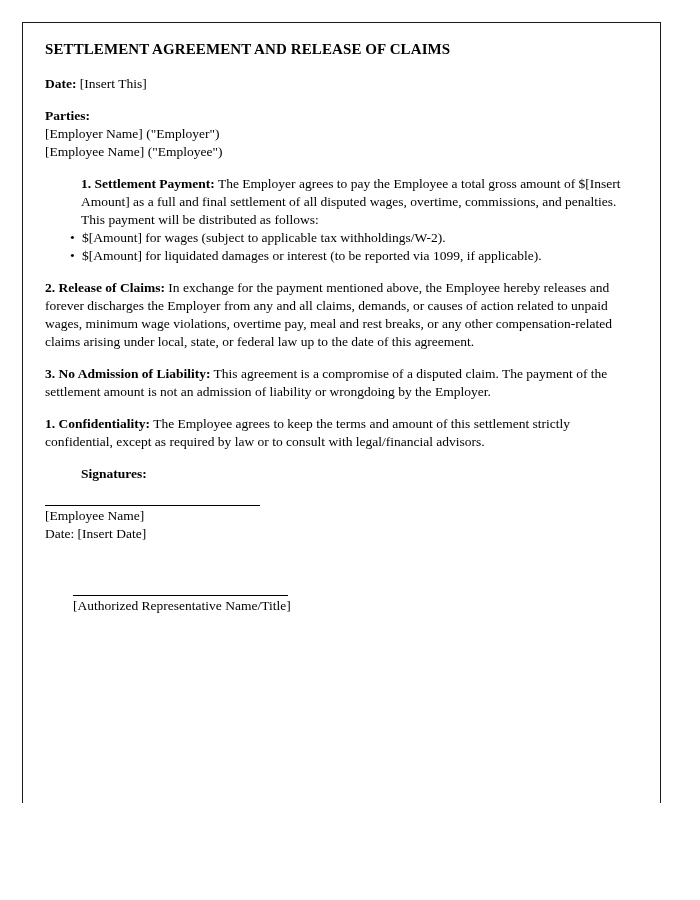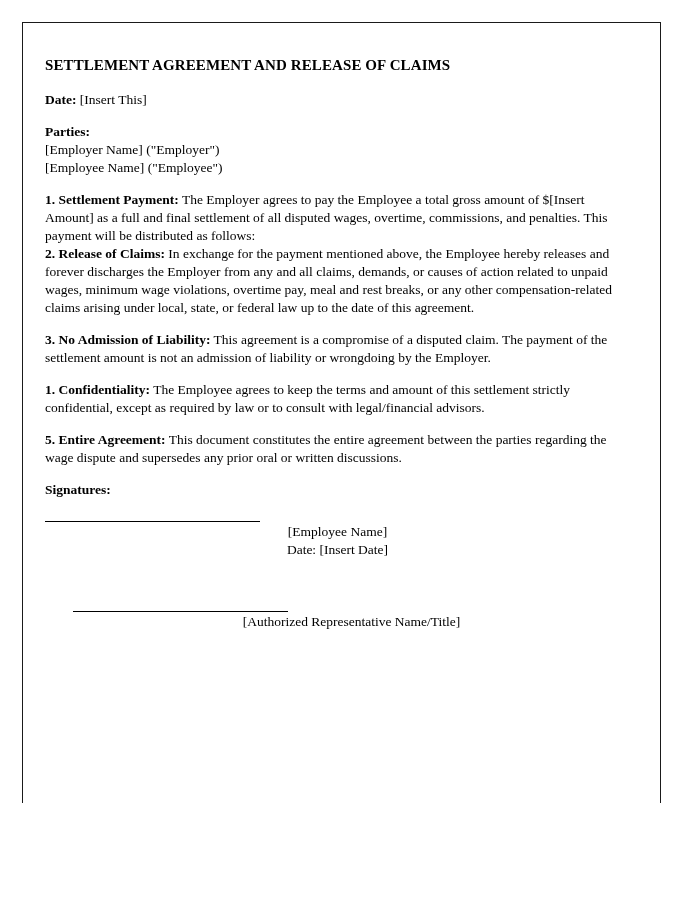--- a/index.html
+++ b/index.html
@@ -26,40 +26,41 @@
     border-left: 1px solid #1a1a1a;
     border-top: 1px solid #1a1a1a;
     border-right: 1px solid #1a1a1a;
     border-bottom: none;
     box-sizing: border-box;
   }
 
   .doc-body {
     position: absolute;
     left: 45px;
-    top: 56px;
+    top: 40px;
     width: 585px;
   }
 
   .doc-title {
     font-size: 15px;
     font-weight: bold;
     letter-spacing: 0.1px;
     margin: 0 0 17px 0;
     line-height: 18px;
   }
 
   .para {
     font-size: 13.5px;
     line-height: 18px;
     margin: 0 0 14px 0;
     text-align: left;
   }
   .para.tight {
     margin-bottom: 0;
+    margin-left: 36px;
   }
 
   .lead {
     font-weight: bold;
   }
 
   .bullet-list {
     list-style: none;
     margin: 0 0 14px 0;
     padding: 0;
@@ -75,21 +76,20 @@
     content: "\2022";
     position: absolute;
     left: 25px;
     top: 0;
     font-size: 13.5px;
     line-height: 18px;
   }
 
   .sig-block {
     margin-top: 22px;
-    text-align: center;
   }
   .sig-block.second {
     margin-top: 52px;
     margin-left: 28px;
   }
   .sig-rule {
     width: 215px;
     height: 0;
     border-top: 1.5px solid #000000;
     margin: 0 0 1px 0;
@@ -115,36 +115,37 @@
   <p class="para">
     <span class="lead">Parties:</span><br>
     <span>[Employer Name] ("Employer")</span><br>
     <span>[Employee Name] ("Employee")</span>
   </p>
 
   <p class="para tight">
     <span class="lead">1. Settlement Payment:</span><span> The Employer agrees to pay the Employee a total gross amount of $[Insert Amount] as a full and final settlement of all disputed wages, overtime, commissions, and penalties. This payment will be distributed as follows:</span>
   </p>
 
+  <ul class="bullet-list">
+    <li><span>$[Amount] for wages (subject to applicable tax withholdings/W-2).</span></li>
+    <li><span>$[Amount] for liquidated damages or interest (to be reported via 1099, if applicable).</span></li>
+  </ul>
 
   <p class="para">
     <span class="lead">2. Release of Claims:</span><span> In exchange for the payment mentioned above, the Employee hereby releases and forever discharges the Employer from any and all claims, demands, or causes of action related to unpaid wages, minimum wage violations, overtime pay, meal and rest breaks, or any other compensation-related claims arising under local, state, or federal law up to the date of this agreement.</span>
   </p>
 
   <p class="para">
     <span class="lead">3. No Admission of Liability:</span><span> This agreement is a compromise of a disputed claim. The payment of the settlement amount is not an admission of liability or wrongdoing by the Employer.</span>
   </p>
 
   <p class="para">
     <span class="lead">1. Confidentiality:</span><span> The Employee agrees to keep the terms and amount of this settlement strictly confidential, except as required by law or to consult with legal/financial advisors.</span>
   </p>
 
-  <p class="para">
-    <span class="lead">5. Entire Agreement:</span><span> This document constitutes the entire agreement between the parties regarding the wage dispute and supersedes any prior oral or written discussions.</span>
-  </p>
 
   <p class="para tight">
     <span class="lead">Signatures:</span>
   </p>
 
   <div class="sig-block">
     <div class="sig-rule"></div>
     <div class="sig-line">[Employee Name]</div>
     <div class="sig-line">Date: [Insert Date]</div>
   </div>

